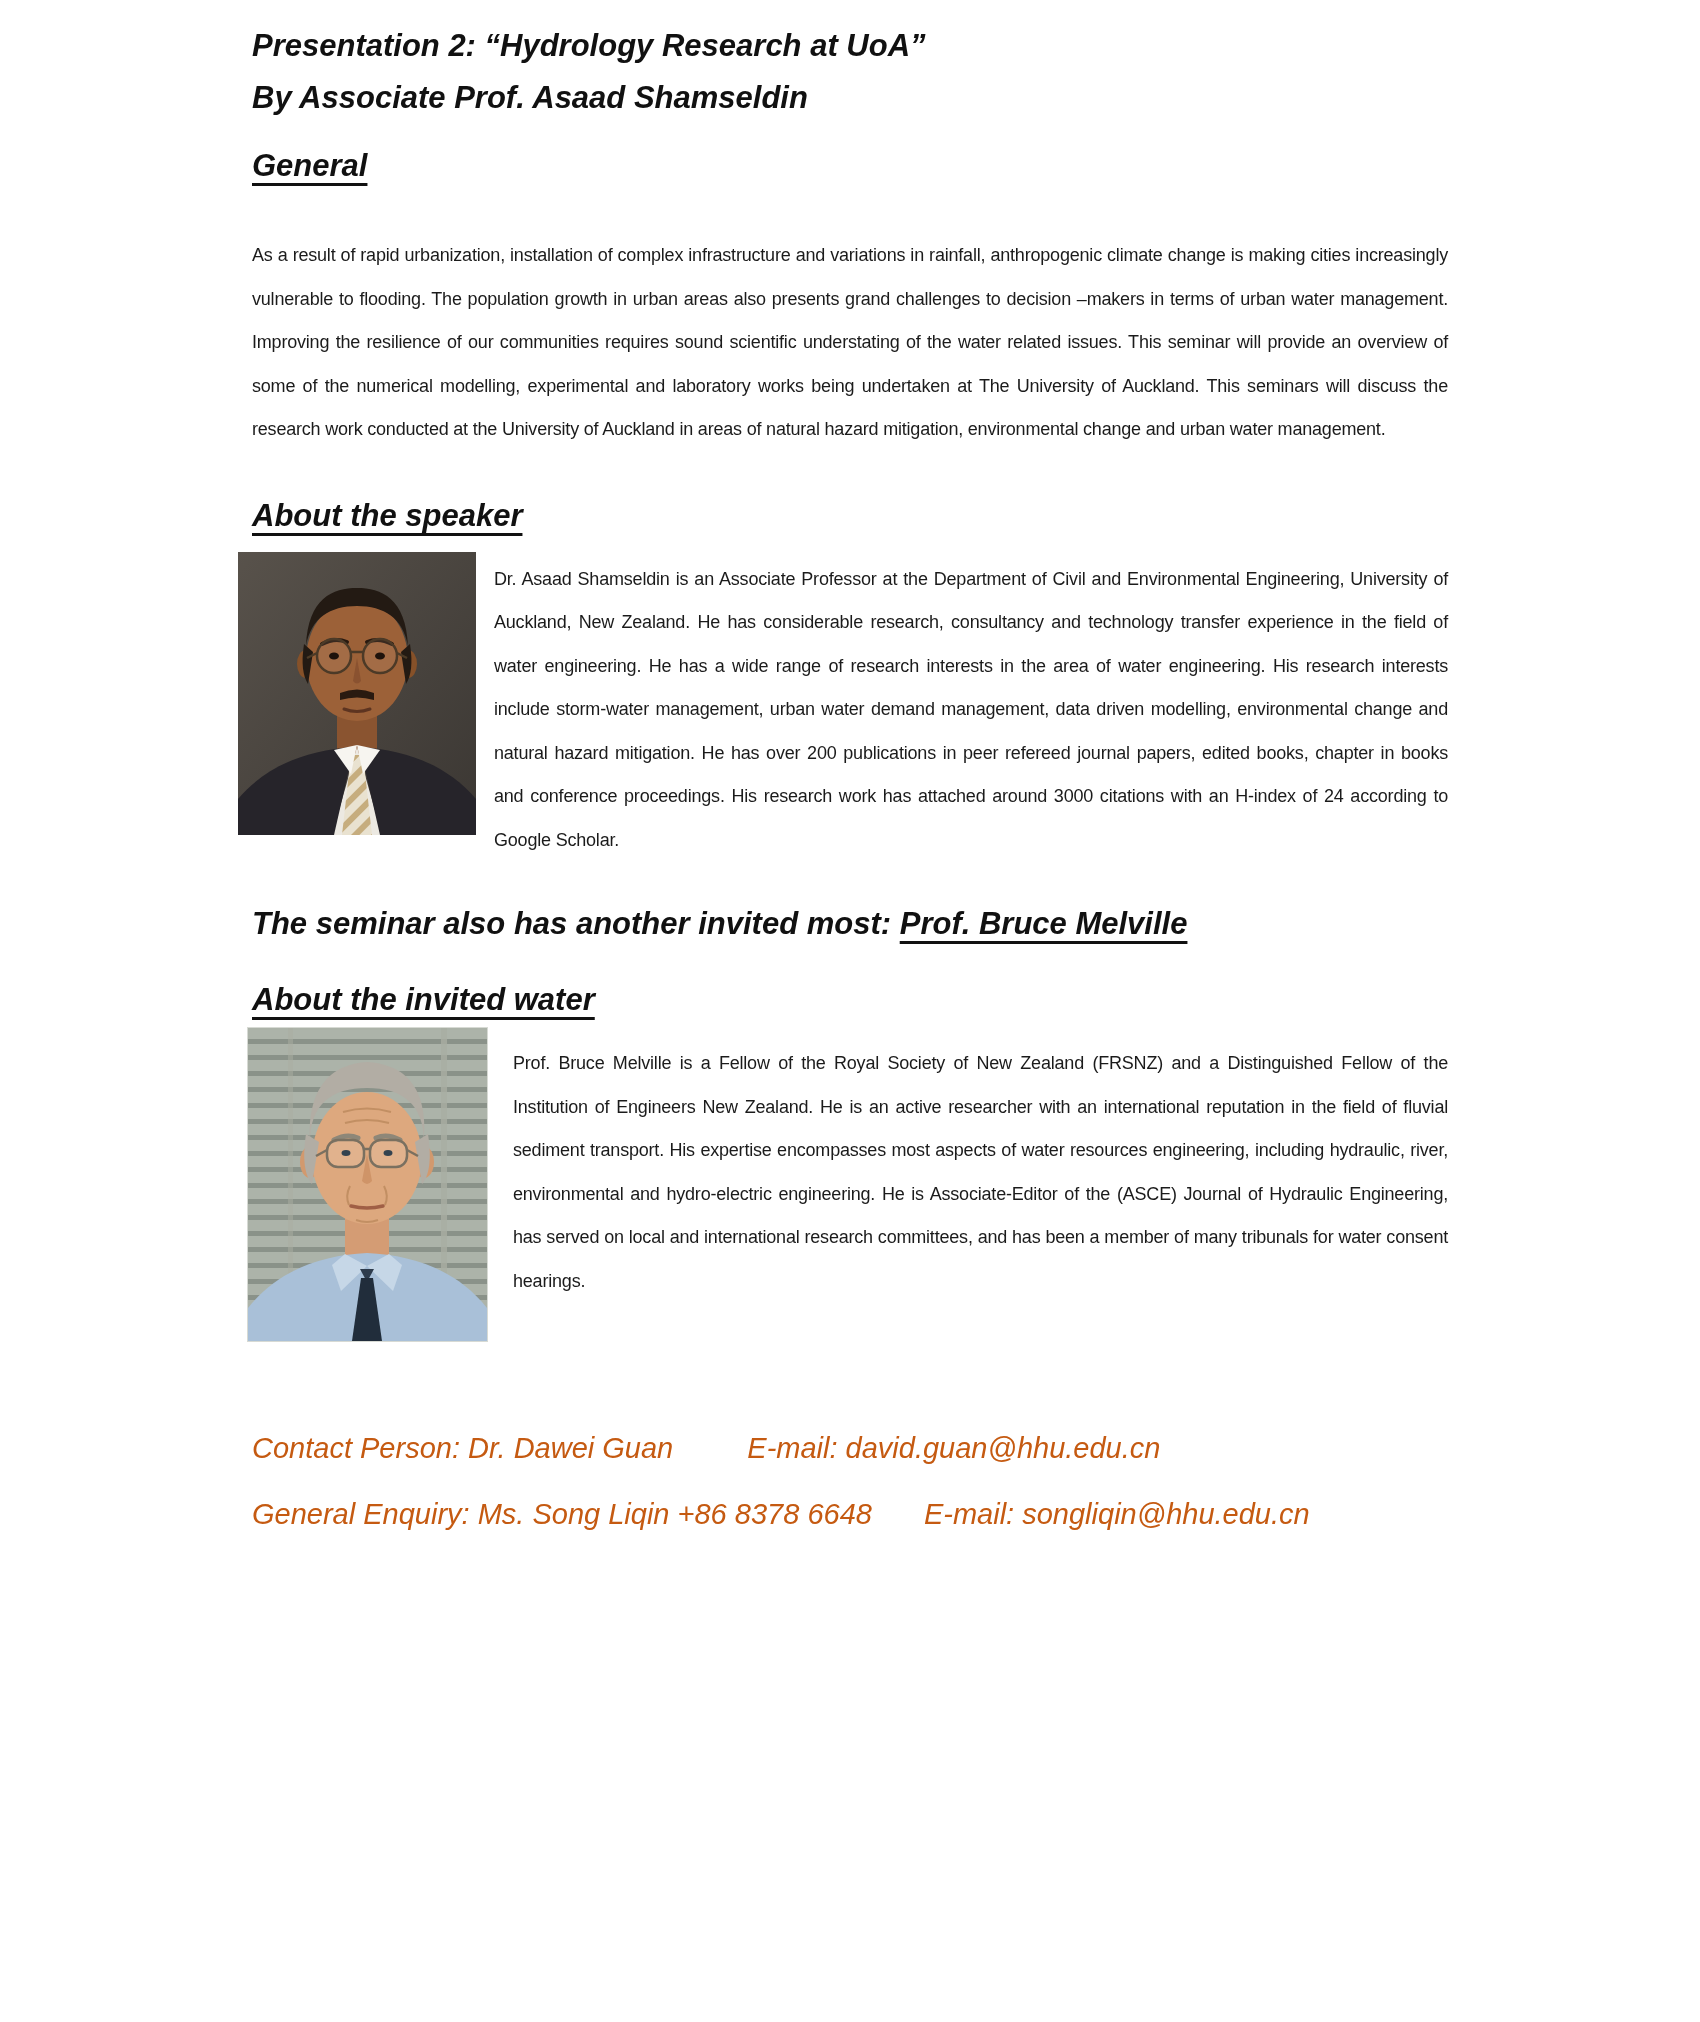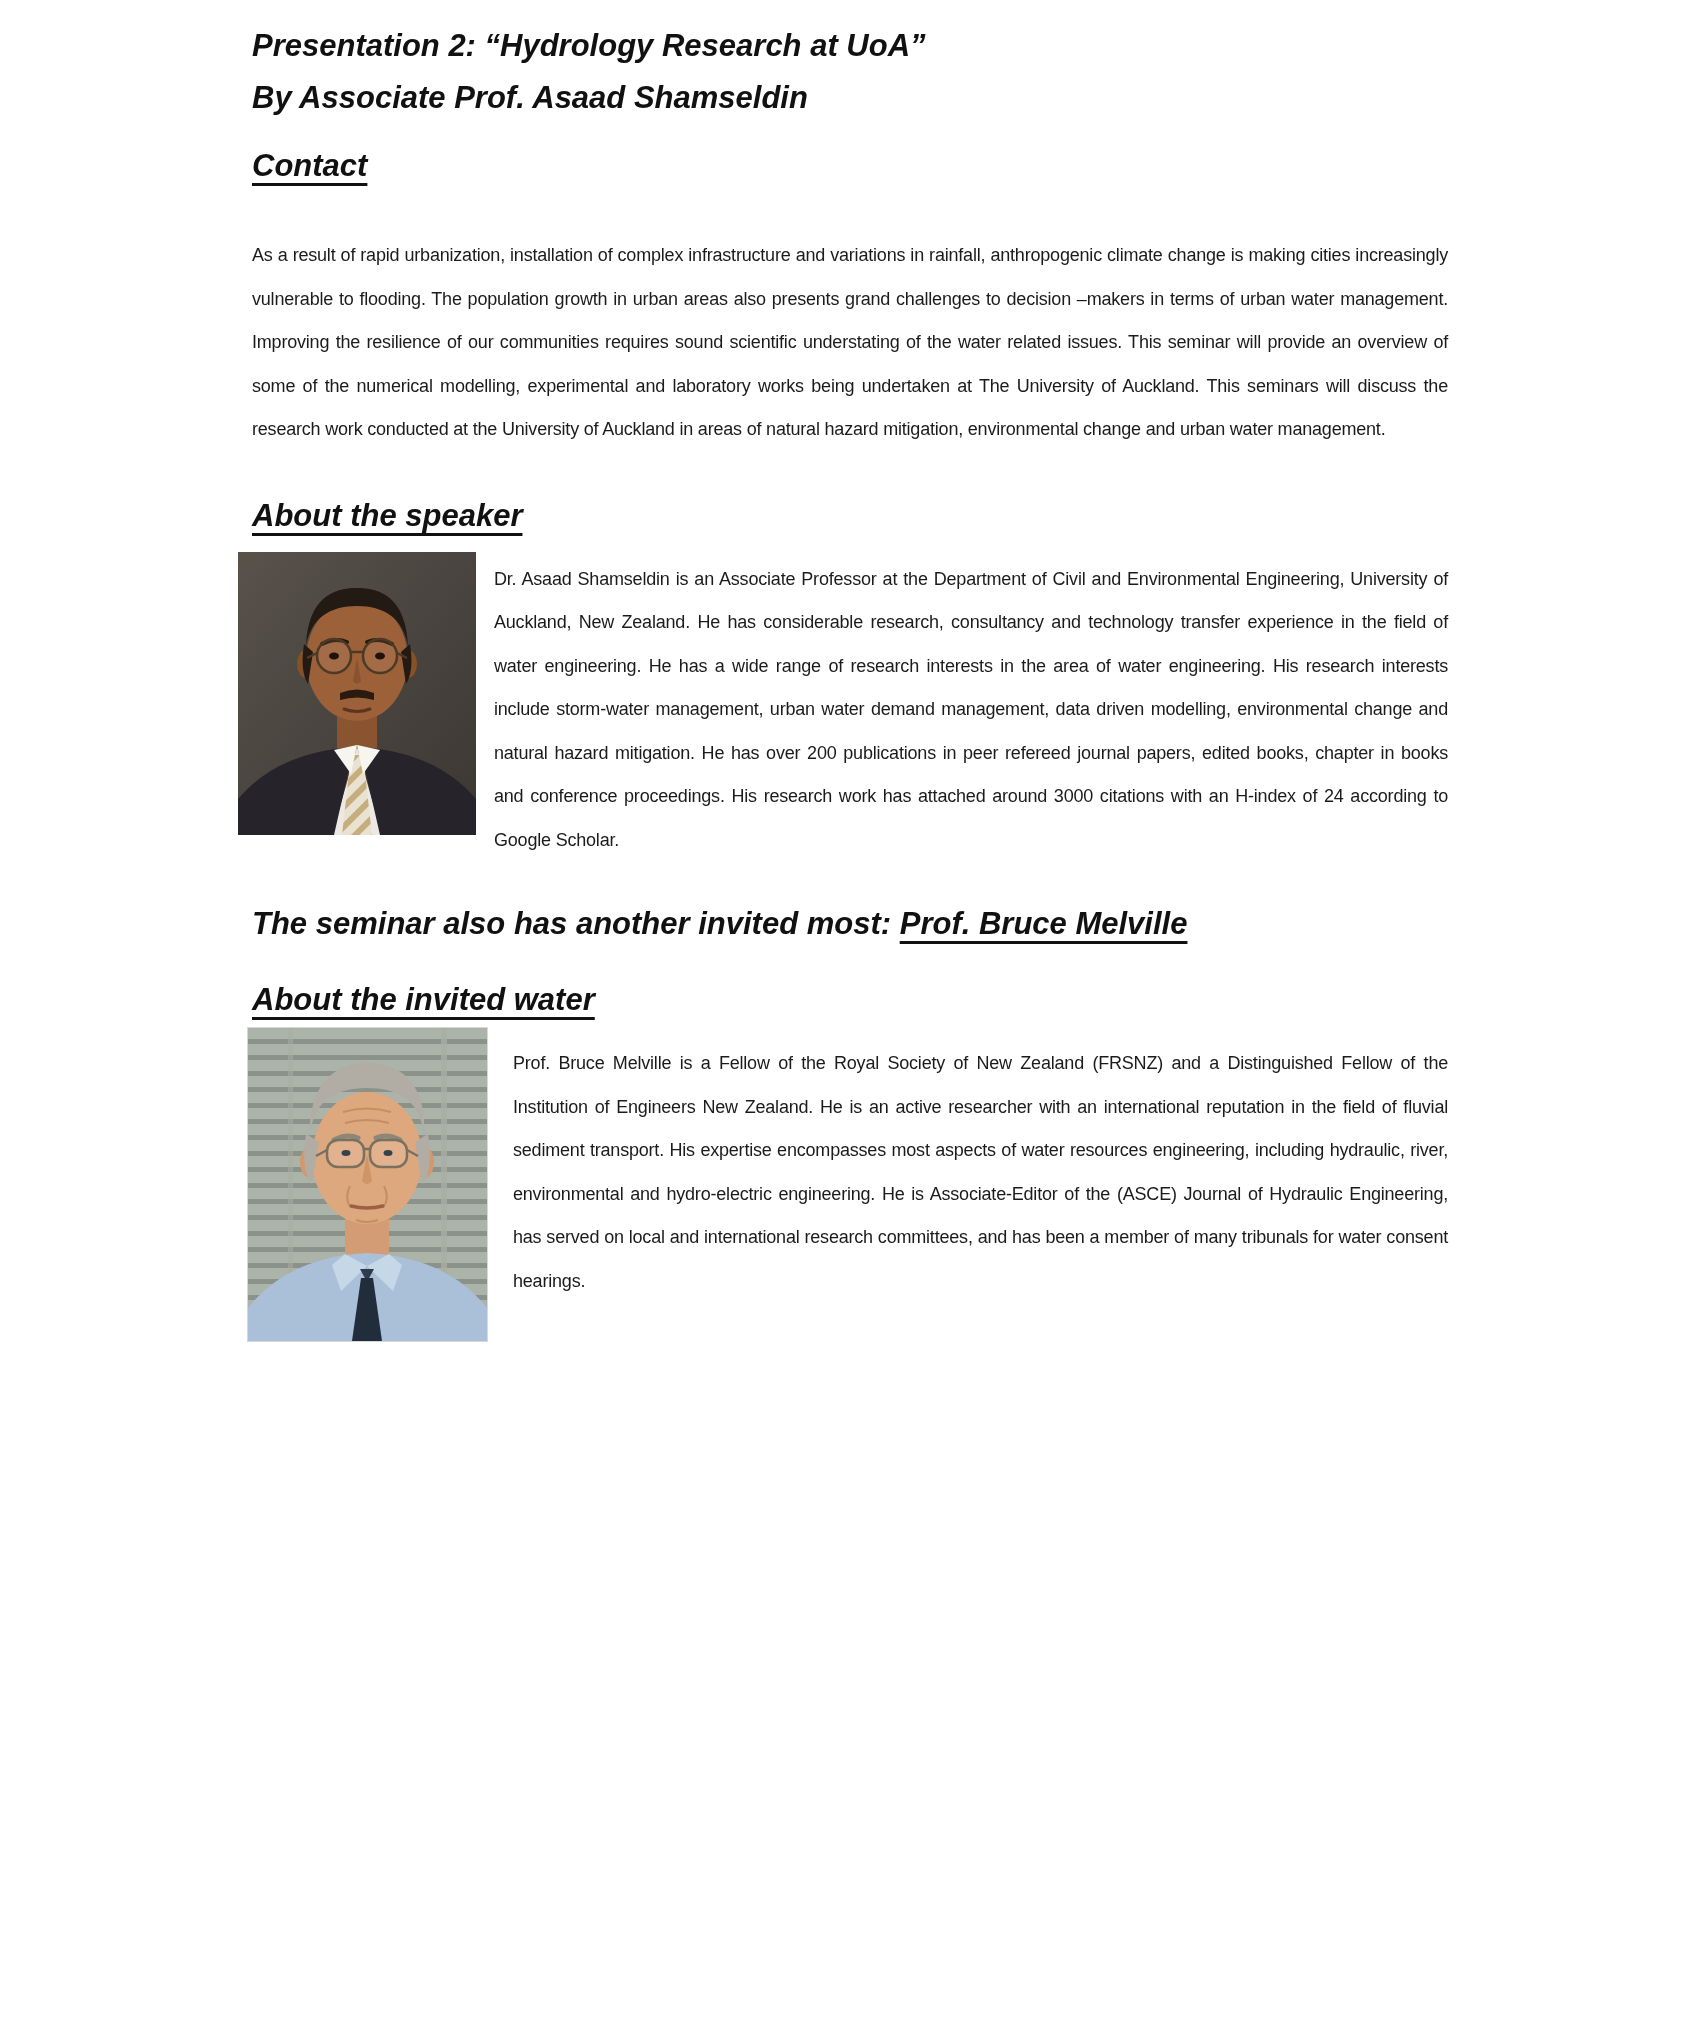--- a/index.html
+++ b/index.html
@@ -79,21 +79,21 @@
 </style>
 </head>
 <body>
 
 <div class="page">
 
   <p class="heading doc-title">Presentation 2: “Hydrology Research at UoA”</p>
 
   <p class="heading byline">By Associate Prof. Asaad Shamseldin</p>
 
-  <p class="heading u abstract-heading">Contact</p>
+  <p class="heading u abstract-heading">General</p>
 
   <p class="body-text abstract-body">As a result of rapid urbanization, installation of complex infrastructure and variations in rainfall, anthropogenic climate change is making cities increasingly vulnerable to flooding. The population growth in urban areas also presents grand challenges to decision –makers in terms of urban water management. Improving the resilience of our communities requires sound scientific understating of the water related issues. This seminar will provide an overview of some of the numerical modelling, experimental and laboratory works being undertaken at The University of Auckland. This seminars will discuss the research work conducted at the University of Auckland in areas of natural hazard mitigation, environmental change and urban water management.</p>
 
   <p class="heading u speaker-heading">About the speaker</p>
 
   <div class="bio-para body-text">
     <span class="photo speaker-photo">
       <svg viewBox="0 0 238 283" width="238" height="283" xmlns="http://www.w3.org/2000/svg">
         <defs>
           <linearGradient id="sbg" x1="0" y1="0" x2="1" y2="1">
@@ -181,14 +181,24 @@
         <path d="M119,126 L114,153 Q119,159 124,153 Z" fill="#cf9468"></path>
         <path d="M102,158 Q97,168 101,177" stroke="#c28f63" stroke-width="2" fill="none"></path>
         <path d="M136,158 Q141,168 137,177" stroke="#c28f63" stroke-width="2" fill="none"></path>
         <path d="M103,178 Q119,182 135,178" stroke="#a05f45" stroke-width="3.5" fill="none" stroke-linecap="round"></path>
         <path d="M108,192 Q119,196 130,192" stroke="#c28f63" stroke-width="2" fill="none"></path>
       </svg>
     </span>
     <span>Prof. Bruce Melville is a Fellow of the Royal Society of New Zealand (FRSNZ) and a Distinguished Fellow of the Institution of Engineers New Zealand. He is an active researcher with an international reputation in the field of fluvial sediment transport. His expertise encompasses most aspects of water resources engineering, including hydraulic, river, environmental and hydro-electric engineering. He is Associate-Editor of the (ASCE) Journal of Hydraulic Engineering, has served on local and international research committees, and has been a member of many tribunals for water consent hearings.</span>
   </div>
 
+  <div class="contact-block">
+    <p class="contact-line">
+      <span>Contact Person: Dr. Dawei Guan</span>
+      <span class="email-offset-1">E-mail: david.guan@hhu.edu.cn</span>
+    </p>
+    <p class="contact-line">
+      <span>General Enquiry: Ms. Song Liqin +86 8378 6648</span>
+      <span class="email-offset-2">E-mail: songliqin@hhu.edu.cn</span>
+    </p>
+  </div>
 
 </div>
 
 </body></html>

